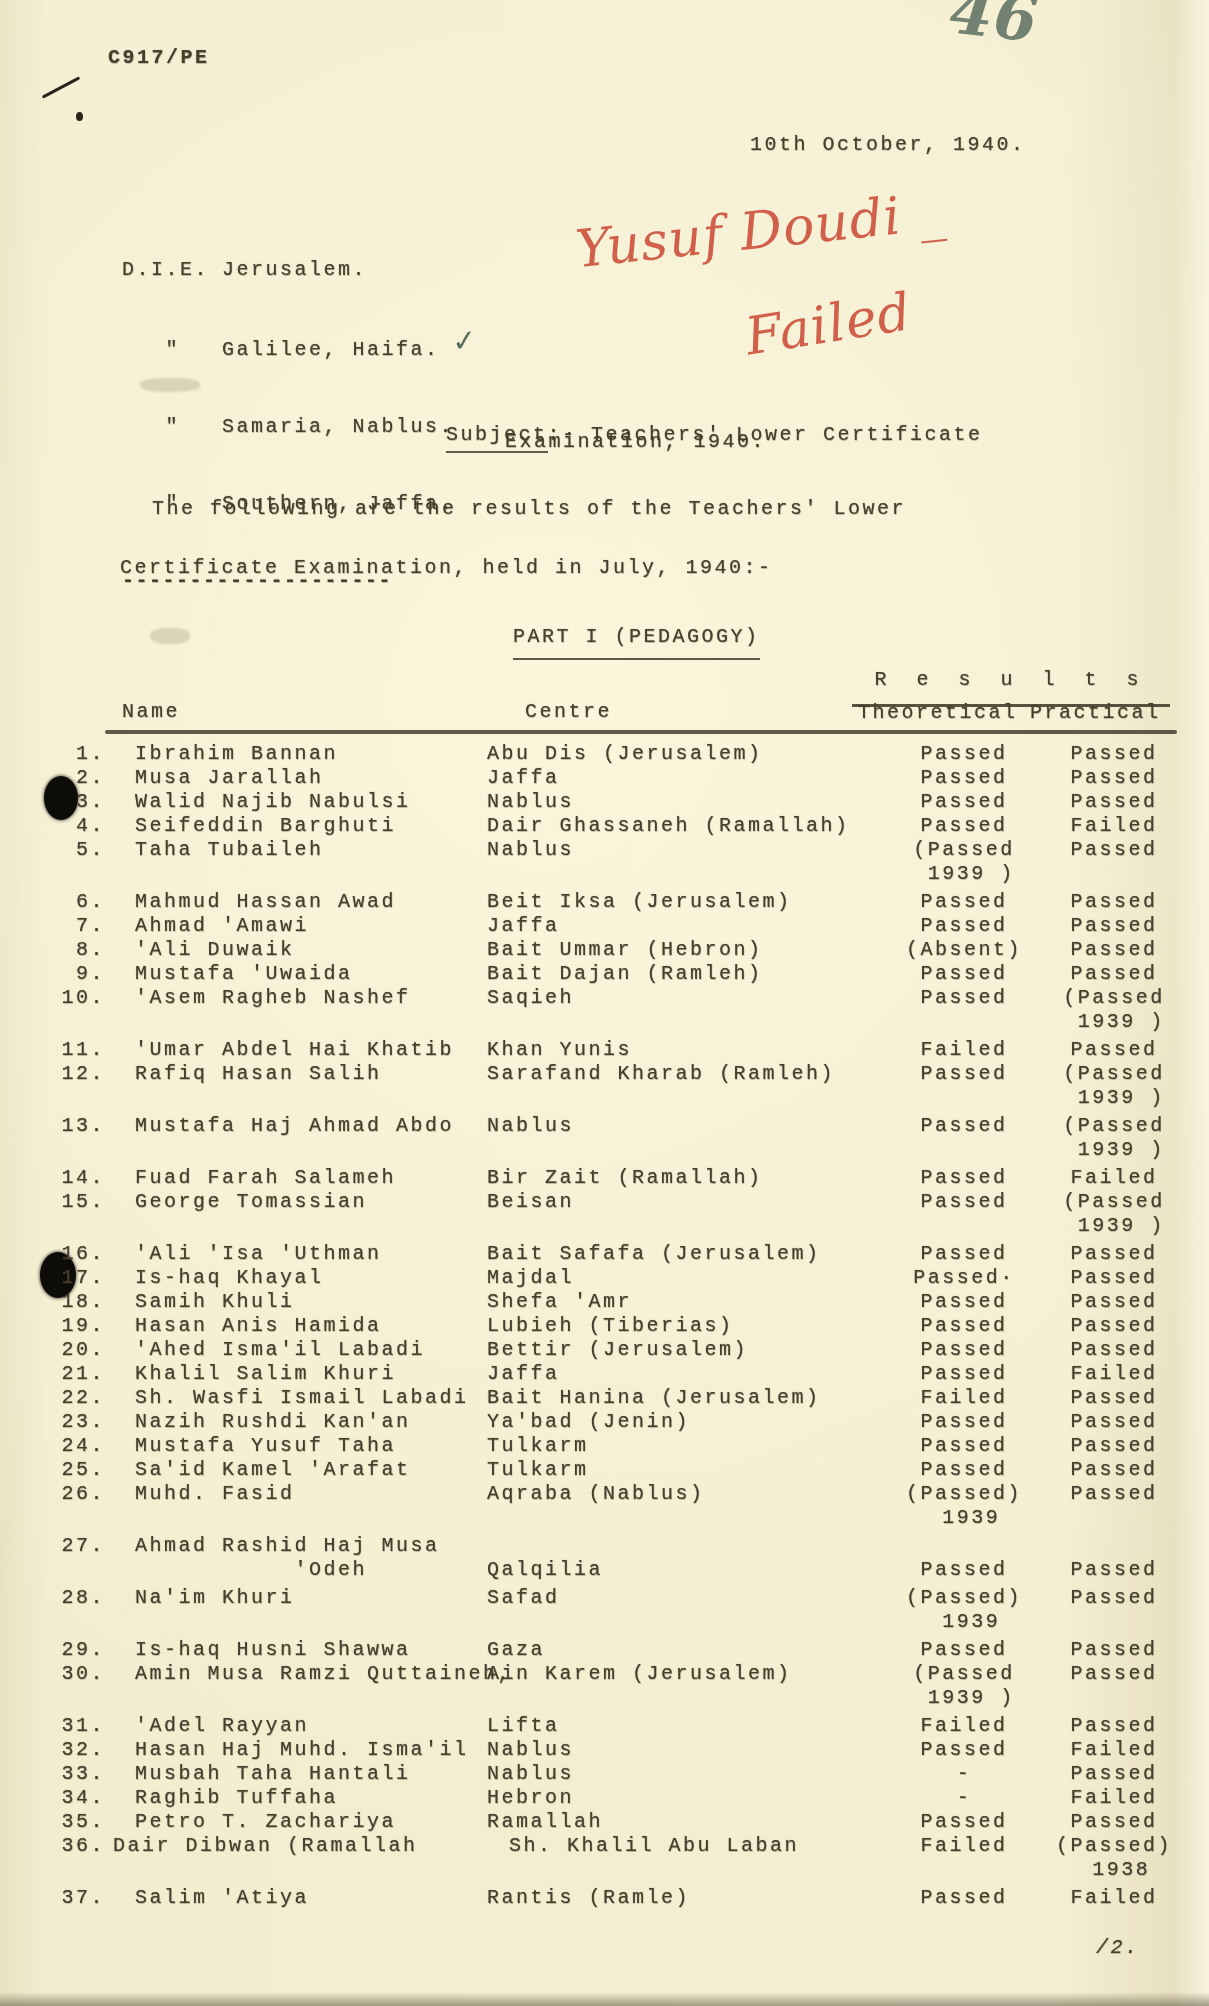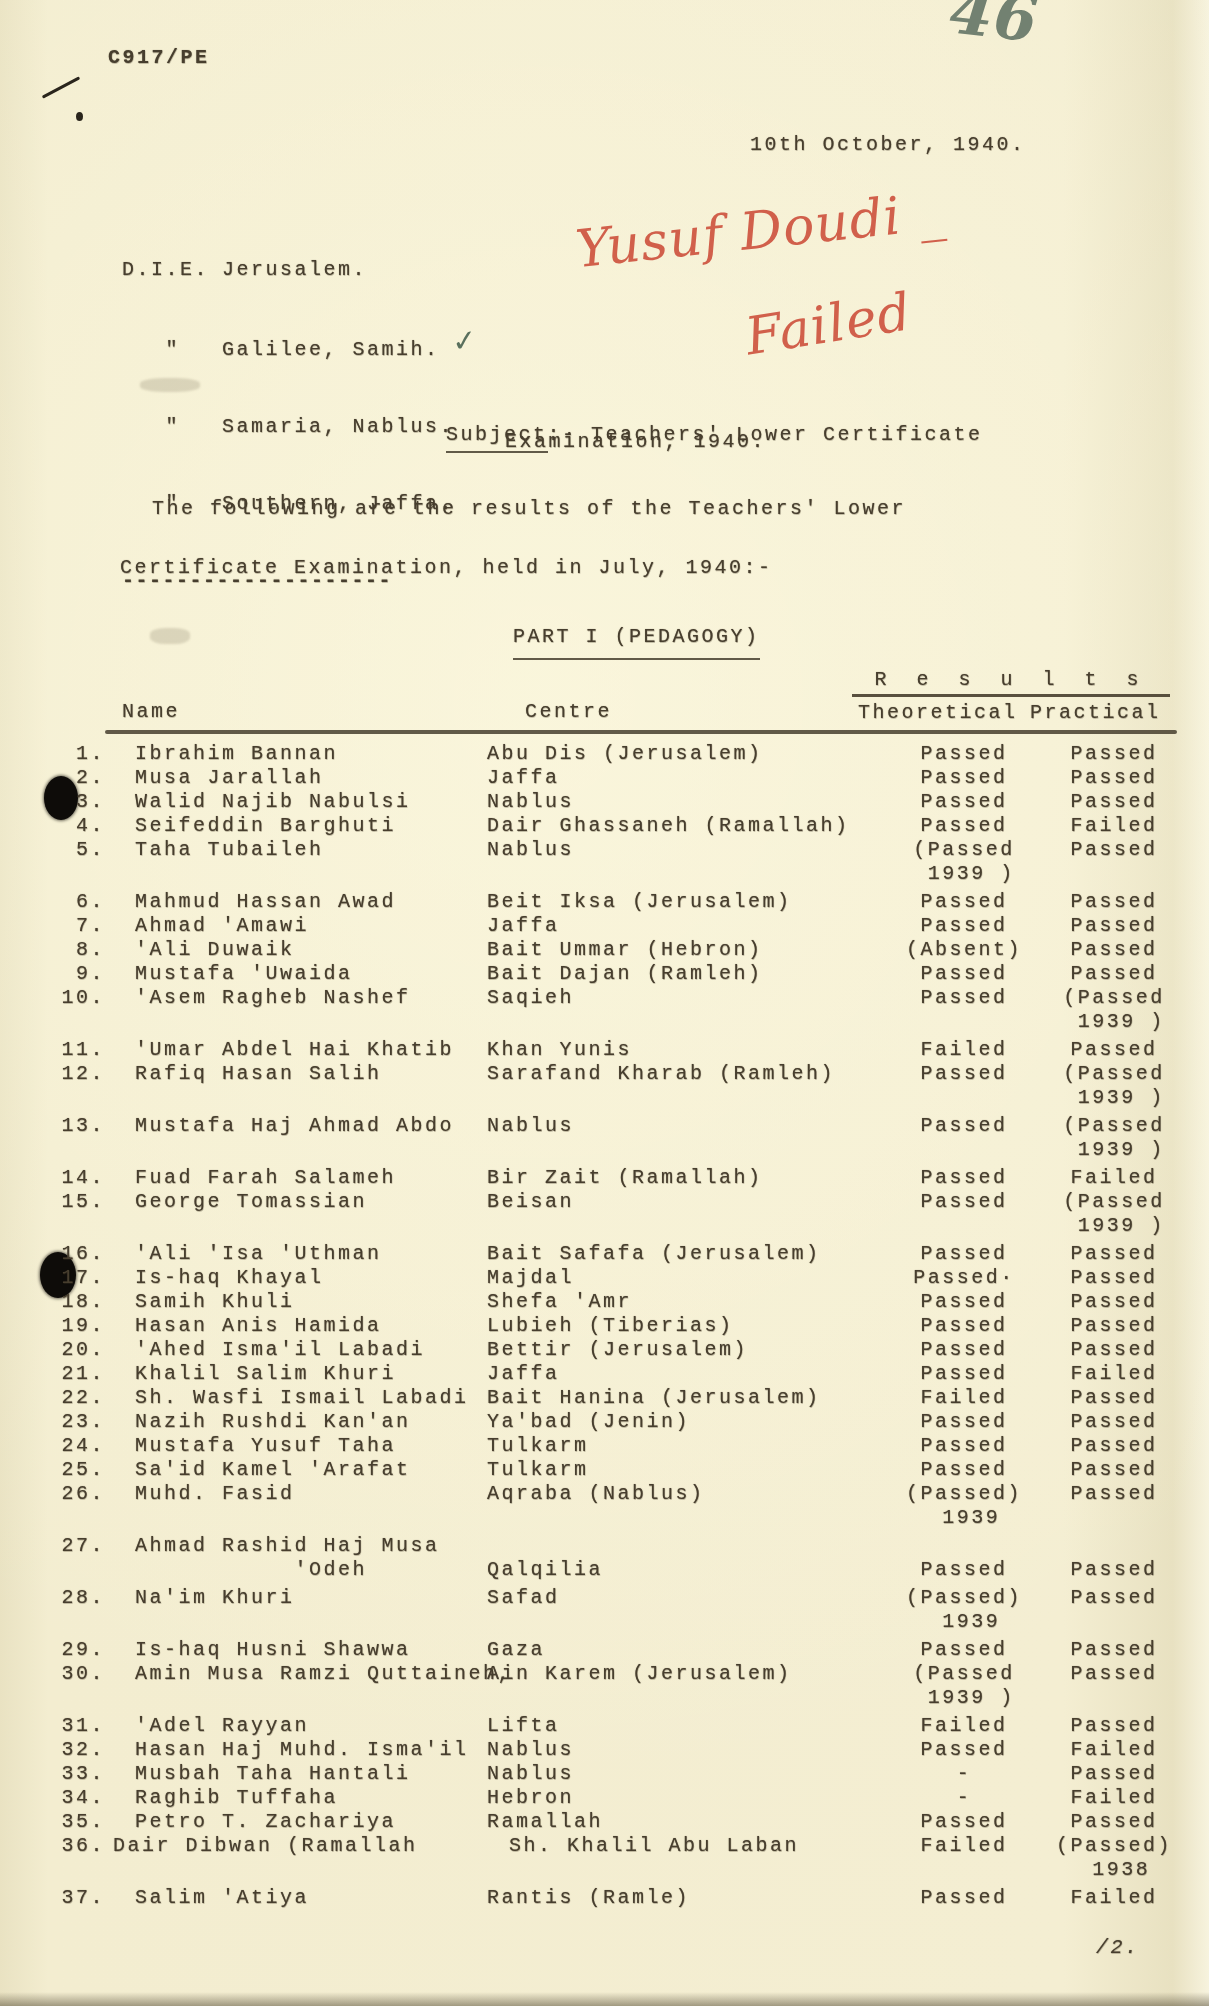--- a/index.html
+++ b/index.html
@@ -75,40 +75,40 @@
 
   <div class="abs typed" style="left:108px; top:46px; font-weight:bold;">C917/PE</div>
 
   <div class="abs hand folio" style="left:950px; top:4px;">46</div>
 
 
   <div class="abs typed" style="left:750px; top:133px;">10th October, 1940.</div>
 
   <div class="abs typed" style="left:122px; top:207px;">
     <div class="dist-row"><span class="dist-prefix">D.I.E.</span><span>Jerusalem.</span></div>
-    <div class="dist-row"><span class="dist-prefix">   "</span><span>Galilee, Samih.</span> <span class="check-icon">✓</span></div>
+    <div class="dist-row"><span class="dist-prefix">   "</span><span>Galilee, Haifa.</span> <span class="check-icon">✓</span></div>
     <div class="dist-row"><span class="dist-prefix">   "</span><span>Samaria, Nablus.</span></div>
     <div class="dist-row"><span class="dist-prefix">   "</span><span>Southern, Jaffa.</span></div>
     <div class="dist-row dist-sep">--------------------</div>
   </div>
 
   <div class="abs hand rednote" style="left:575px; top:218px; transform:rotate(-6deg);">Yusuf Doudi _</div>
   <div class="abs hand rednote" style="left:745px; top:312px; transform:rotate(-9deg);">Failed</div>
 
   <div class="abs typed" style="left:388px; top:399px;">
     <span class="uline">Subject</span><span>:- </span><span>Teachers' Lower Certificate</span>
   </div>
   <div class="abs typed" style="left:505px; top:430px;">Examination, 1940.</div>
 
   <div class="abs typed" style="left:152px; top:497px;">The following are the results of the Teachers' Lower</div>
   <div class="abs typed" style="left:120px; top:556px;">Certificate Examination, held in July, 1940:-</div>
 
   <div class="abs typed uline" style="left:513px; top:625px; padding-bottom:9px;">PART I (PEDAGOGY)</div>
 
-  <div class="abs typed" style="left:852px; top:668px; width:318px; text-align:center; letter-spacing:9px; border-bottom:3px solid rgba(71,62,46,.9); padding-bottom:2px; white-space:pre;">R e s u l t s</div>
+  <div class="abs typed" style="left:852px; top:668px; width:318px; text-align:center; letter-spacing:9px; border-bottom:3px solid rgba(71,62,46,.9); padding-bottom:12px; white-space:pre;">R e s u l t s</div>
   <div class="abs typed" style="left:122px; top:700px;">Name</div>
   <div class="abs typed" style="left:492px; top:700px;margin-left:33px;">Centre</div>
   <div class="abs typed" style="left:858px; top:701px;">Theoretical</div>
   <div class="abs typed" style="left:1030px; top:701px;">Practical</div>
   <div style="position:absolute; left:105px; top:730px; width:1072px; height:4px; background:rgba(71,62,46,.85); border-radius:2px;"></div>
 
   <div class="tbody typed">
       <div class="trow">
         <div class="cell num">1.</div>
         <div class="cell name">Ibrahim Bannan</div>

